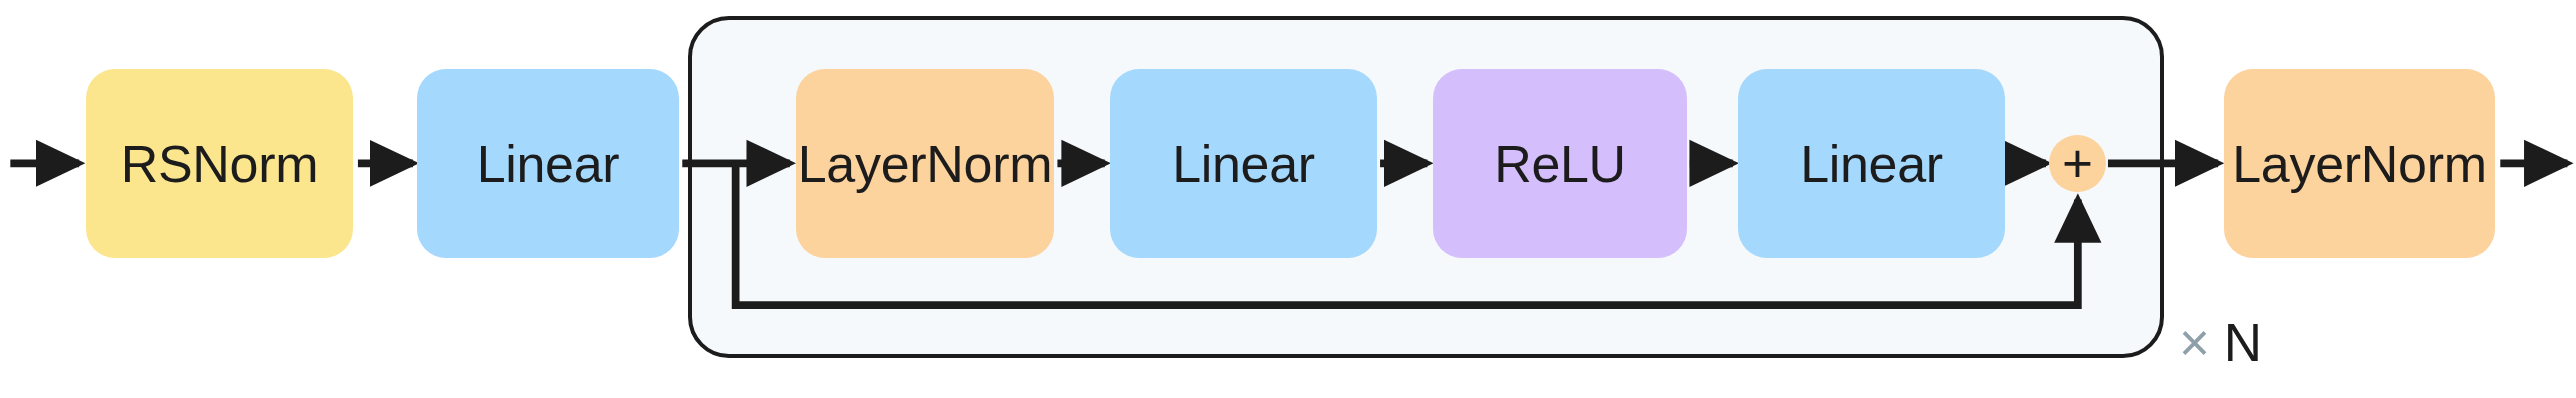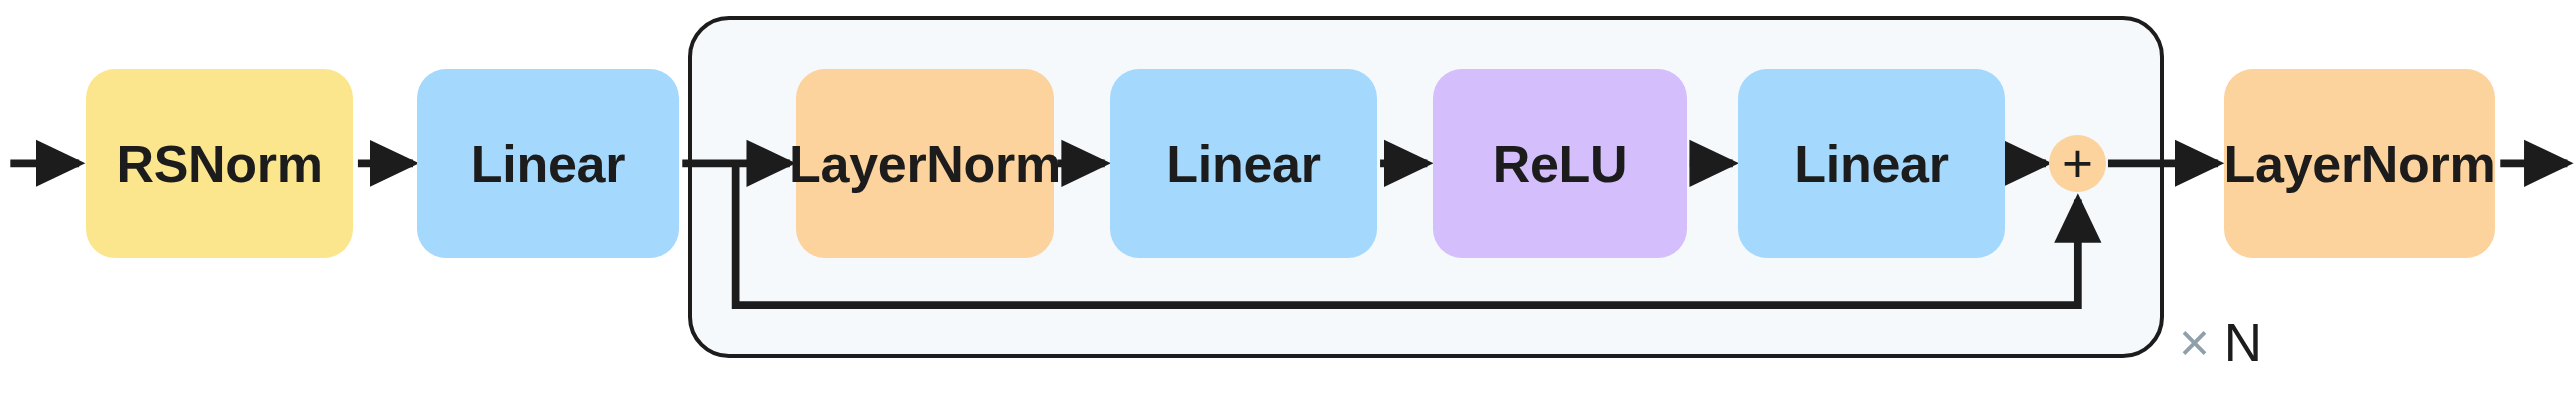--- a/index.html
+++ b/index.html
@@ -28,21 +28,21 @@
   }
   .node {
     position: absolute;
     display: flex;
     align-items: center;
     justify-content: center;
     border-radius: 29px;
     box-sizing: border-box;
     font-family: "Liberation Sans", sans-serif;
     font-size: 52px;
-    font-weight: 700;
+    font-weight: 400;
     color: #1c1c1c;
     letter-spacing: -0.3px;
     white-space: nowrap;
     user-select: none;
   }
   .node-label {
     pointer-events: none;
     line-height: 1;
   }
   .group-box {

